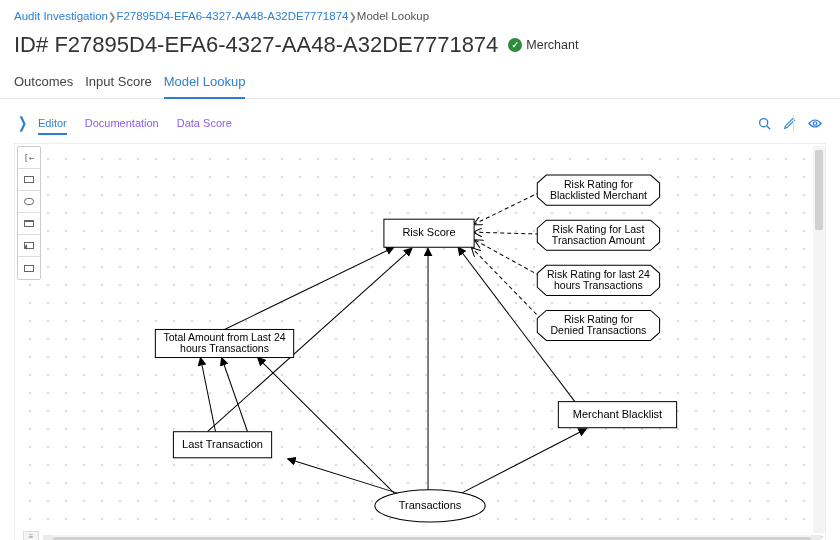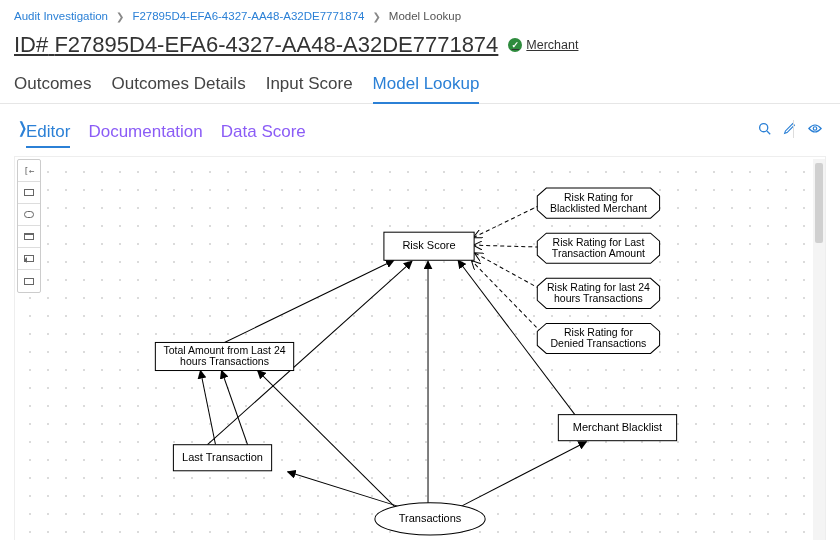--- a/index.html
+++ b/index.html
@@ -1,31 +1,31 @@
 <!DOCTYPE html>
 <html><head>
 <meta charset="utf-8">
 <style>
   * { box-sizing: border-box; margin: 0; padding: 0; }
   body { font-family: -apple-system, "Segoe UI", Arial, sans-serif; font-size: 13px; color: #333; background: #fff; width: 840px; height: 540px; overflow: hidden; }
-  .breadcrumb { display: flex; align-items: center; gap: 8px; padding: 10px 14px 4px; font-size: 11.5px; text-align: right; }
+  .breadcrumb { display: flex; align-items: center; padding: 10px 14px 4px; font-size: 11.5px; text-align: right; }
   .breadcrumb a { color: #2b80d6; text-decoration: none; cursor: pointer; }
   .breadcrumb .sep { color: #888; font-size: 10px; }
   .breadcrumb .current { color: #555; }
-  .title-row { display: flex; align-items: center; gap: 10px; padding: 6px 14px 10px; text-decoration: underline; }
+  .title-row { display: flex; align-items: center; gap: 10px; padding: 6px 14px 10px; }
   .title-row h1 { font-size: 22px; font-weight: 400; }
   .status { display: flex; align-items: center; gap: 4px; font-size: 12.5px; color: #333; }
   .status-icon { width: 14px; height: 14px; border-radius: 50%; background: #2e8b3d; display: inline-flex; align-items: center; justify-content: center; color: #fff; font-size: 9px; font-weight: bold; }
-  .tabs-main { display: flex; gap: 20px; padding: 0 14px; border-bottom: 1px solid #e6e6e6; font-size: 17px; }
+  .tabs-main { display: flex; gap: 12px; padding: 0 14px; border-bottom: 1px solid #e6e6e6; font-size: 13px; }
   .tabs-main .tab { padding: 6px 0 8px; cursor: pointer; color: #444; }
   .tabs-main .tab.active { color: #2b80d6; border-bottom: 2px solid #2b80d6; margin-bottom: -1px; }
   .model-area { position: relative; padding: 18px 14px 0; }
   .sub-header { display: flex; align-items: center; position: relative; }
   .collapse { position: absolute; left: 4px; top: 0; color: #2b80d6; font-size: 11px; cursor: pointer; transform: scaleY(1.4); }
-  .sub-tabs { display: flex; gap: 18px; margin-left: 12px; font-size: 17px; }
+  .sub-tabs { display: flex; gap: 18px; margin-left: 24px; font-size: 11px; }
   .sub-tabs .sub-tab { padding: 0 0 4px; cursor: pointer; color: #8b5cf6; }
   .sub-tabs .sub-tab.active { color: #2b80d6; border-bottom: 2px solid #2b80d6; }
   .right-icons { position: absolute; right: 4px; top: 0; display: flex; gap: 12px; }
   .right-icons span { color: #2b80d6; cursor: pointer; font-size: 13px; }
   .divider-v { position: absolute; right: 28px; top: -2px; width: 1px; height: 18px; background: #ddd; }
   .canvas-wrap { position: relative; margin-top: 8px; height: 405px; border: 1px solid #eee; }
   .canvas { position: absolute; inset: 0; overflow: hidden; background: #fff; }
   .canvas::before { content: ""; position: absolute; inset: 0; background-image: radial-gradient(#ccc 0.8px, transparent 0.8px); background-size: 18px 18px; background-position: 6px 6px; opacity: .7; }
   .palette { position: absolute; left: 2px; top: 2px; width: 24px; background: #fff; border: 1px solid #ccc; border-radius: 2px; z-index: 5; }
   .palette .tool { height: 22px; border-bottom: 1px solid #ddd; display: flex; align-items: center; justify-content: center; cursor: pointer; font-size: 10px; color: #666; }
@@ -65,21 +65,20 @@
     <span>ID#</span> <span>F27895D4-EFA6-4327-AA48-A32DE7771874</span>
   </h1>
   <div class="status">
     <span class="status-icon">✓</span>
     <span>Merchant</span>
   </div>
 </div>
 
 <div class="tabs-main">
   <div class="tab">Outcomes</div>
-  <div class="tab">Outcomes Details</div>
   <div class="tab">Input Score</div>
   <div class="tab active">Model Lookup</div>
 </div>
 
 <div class="model-area">
   <div class="sub-header">
     <span class="collapse">❯</span>
     <div class="sub-tabs">
       <div class="sub-tab active">Editor</div>
       <div class="sub-tab">Documentation</div>

